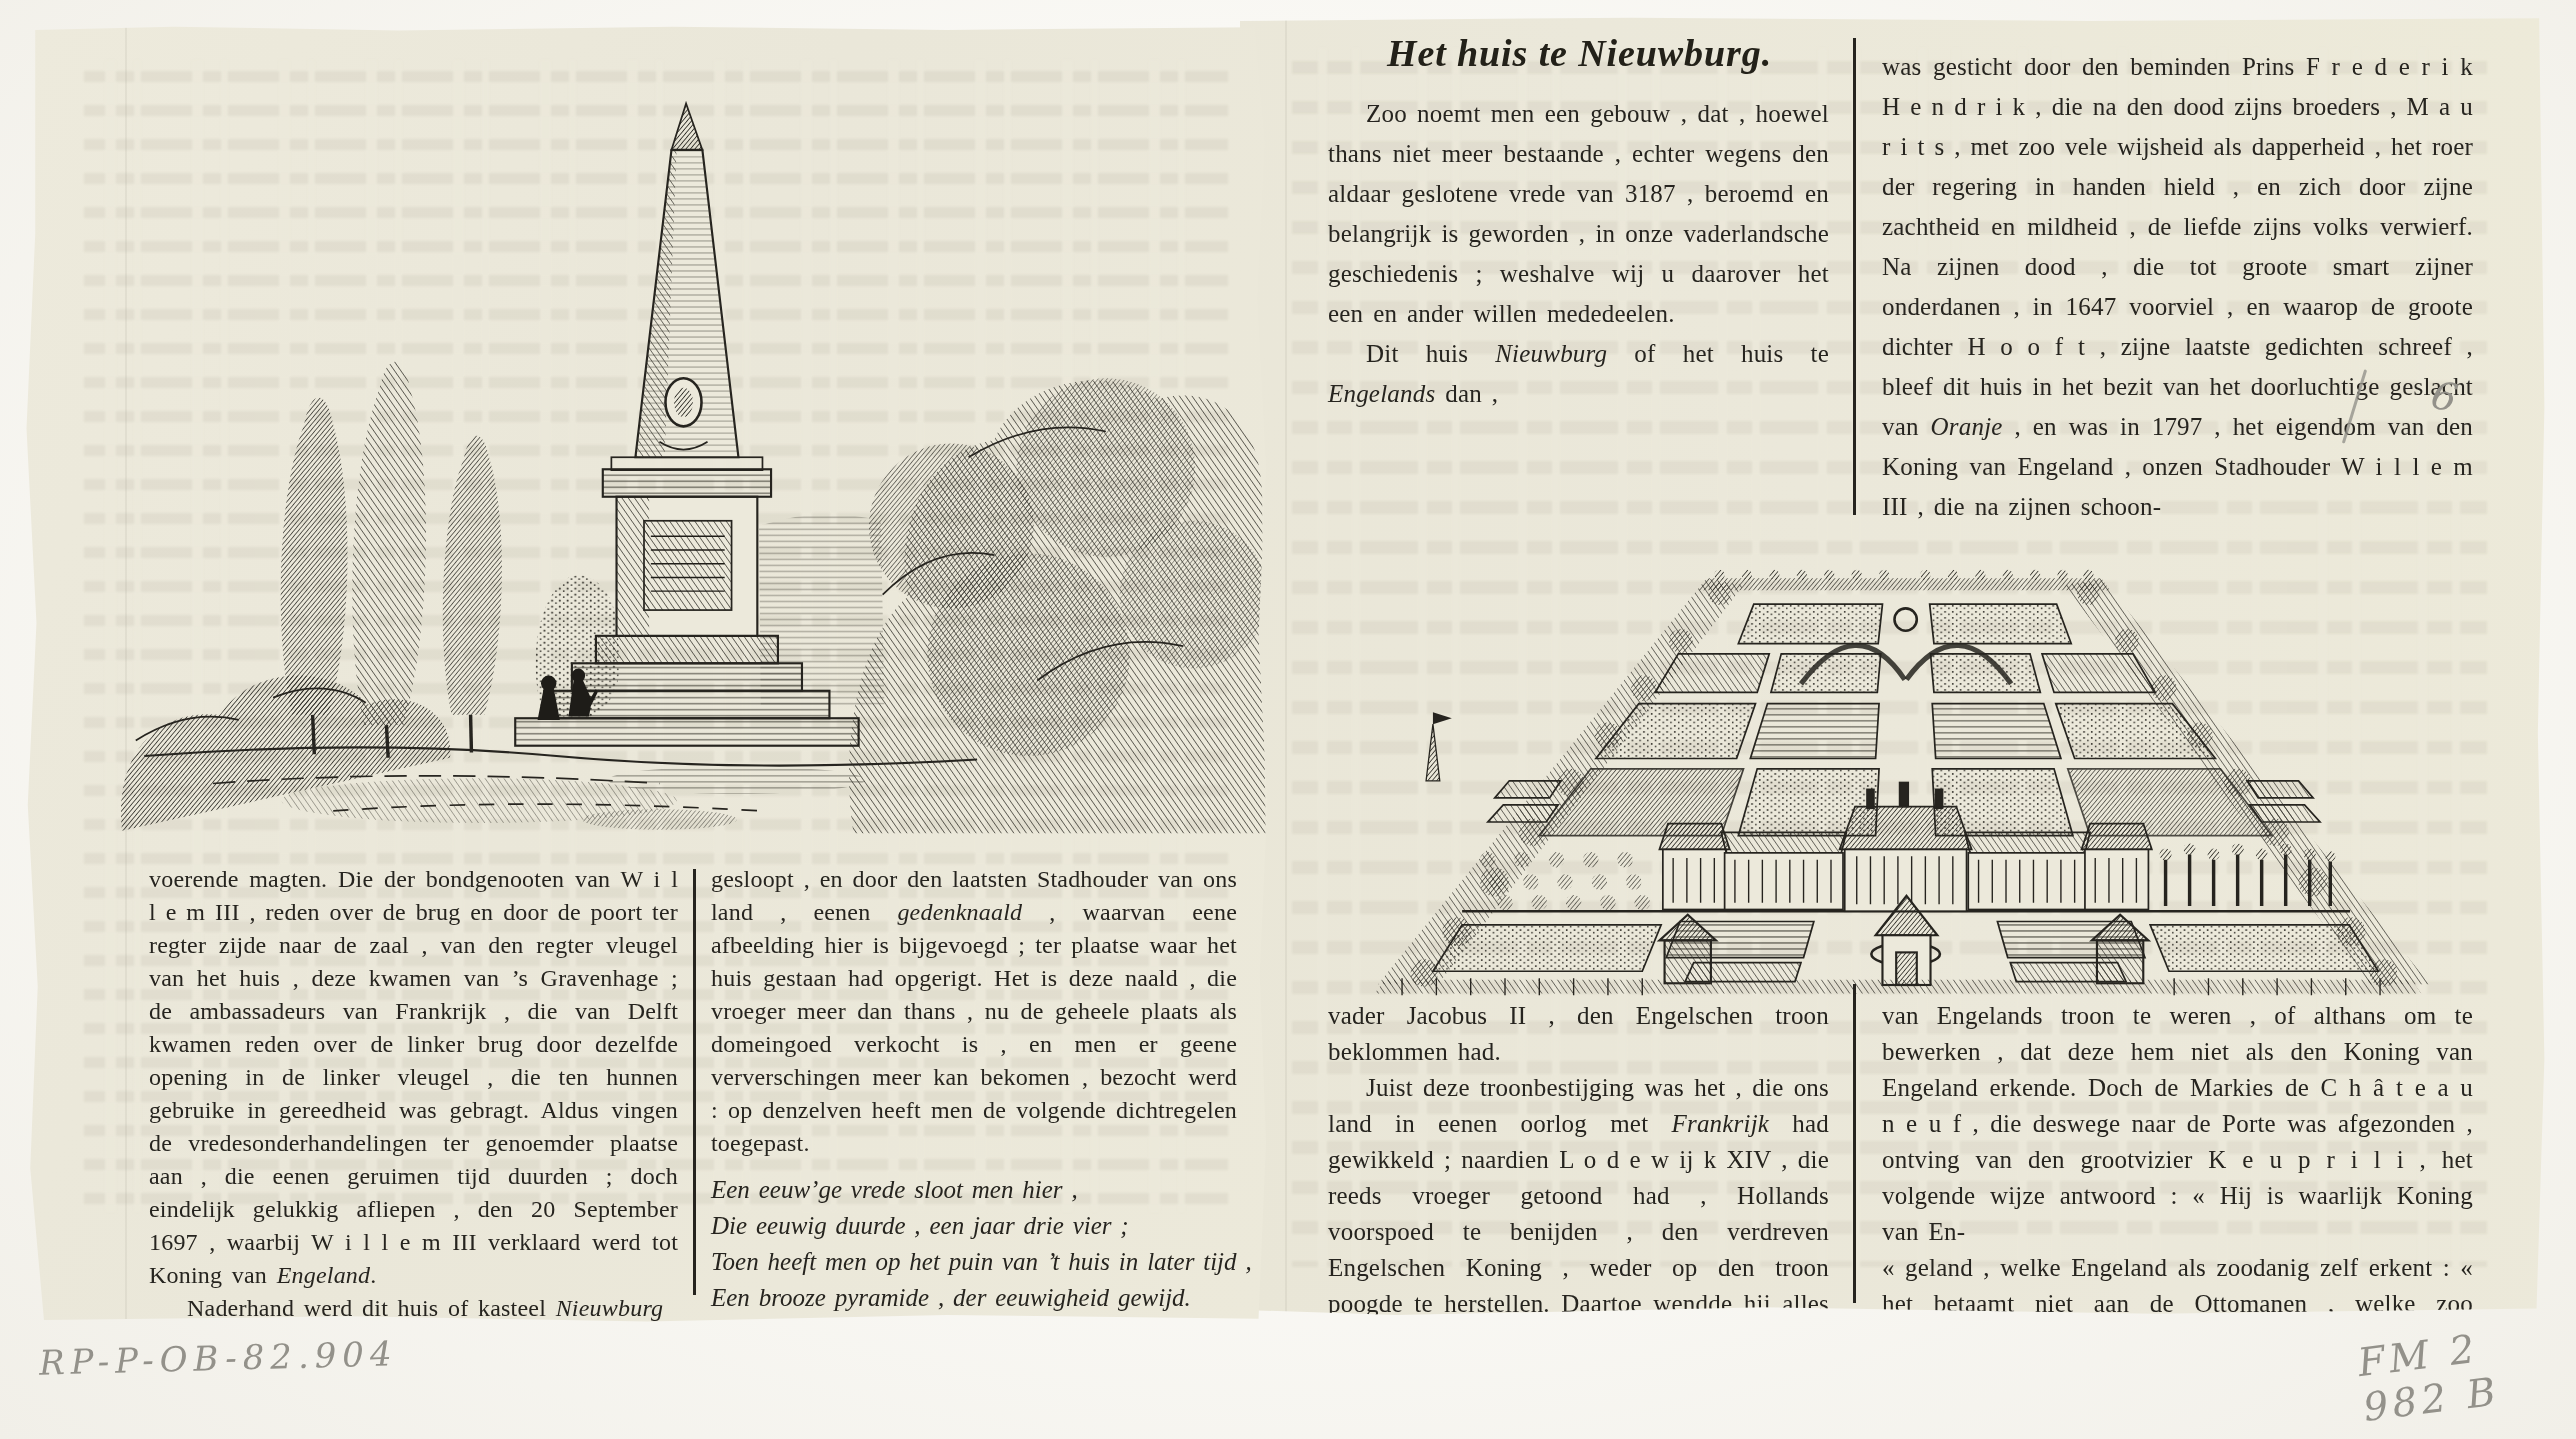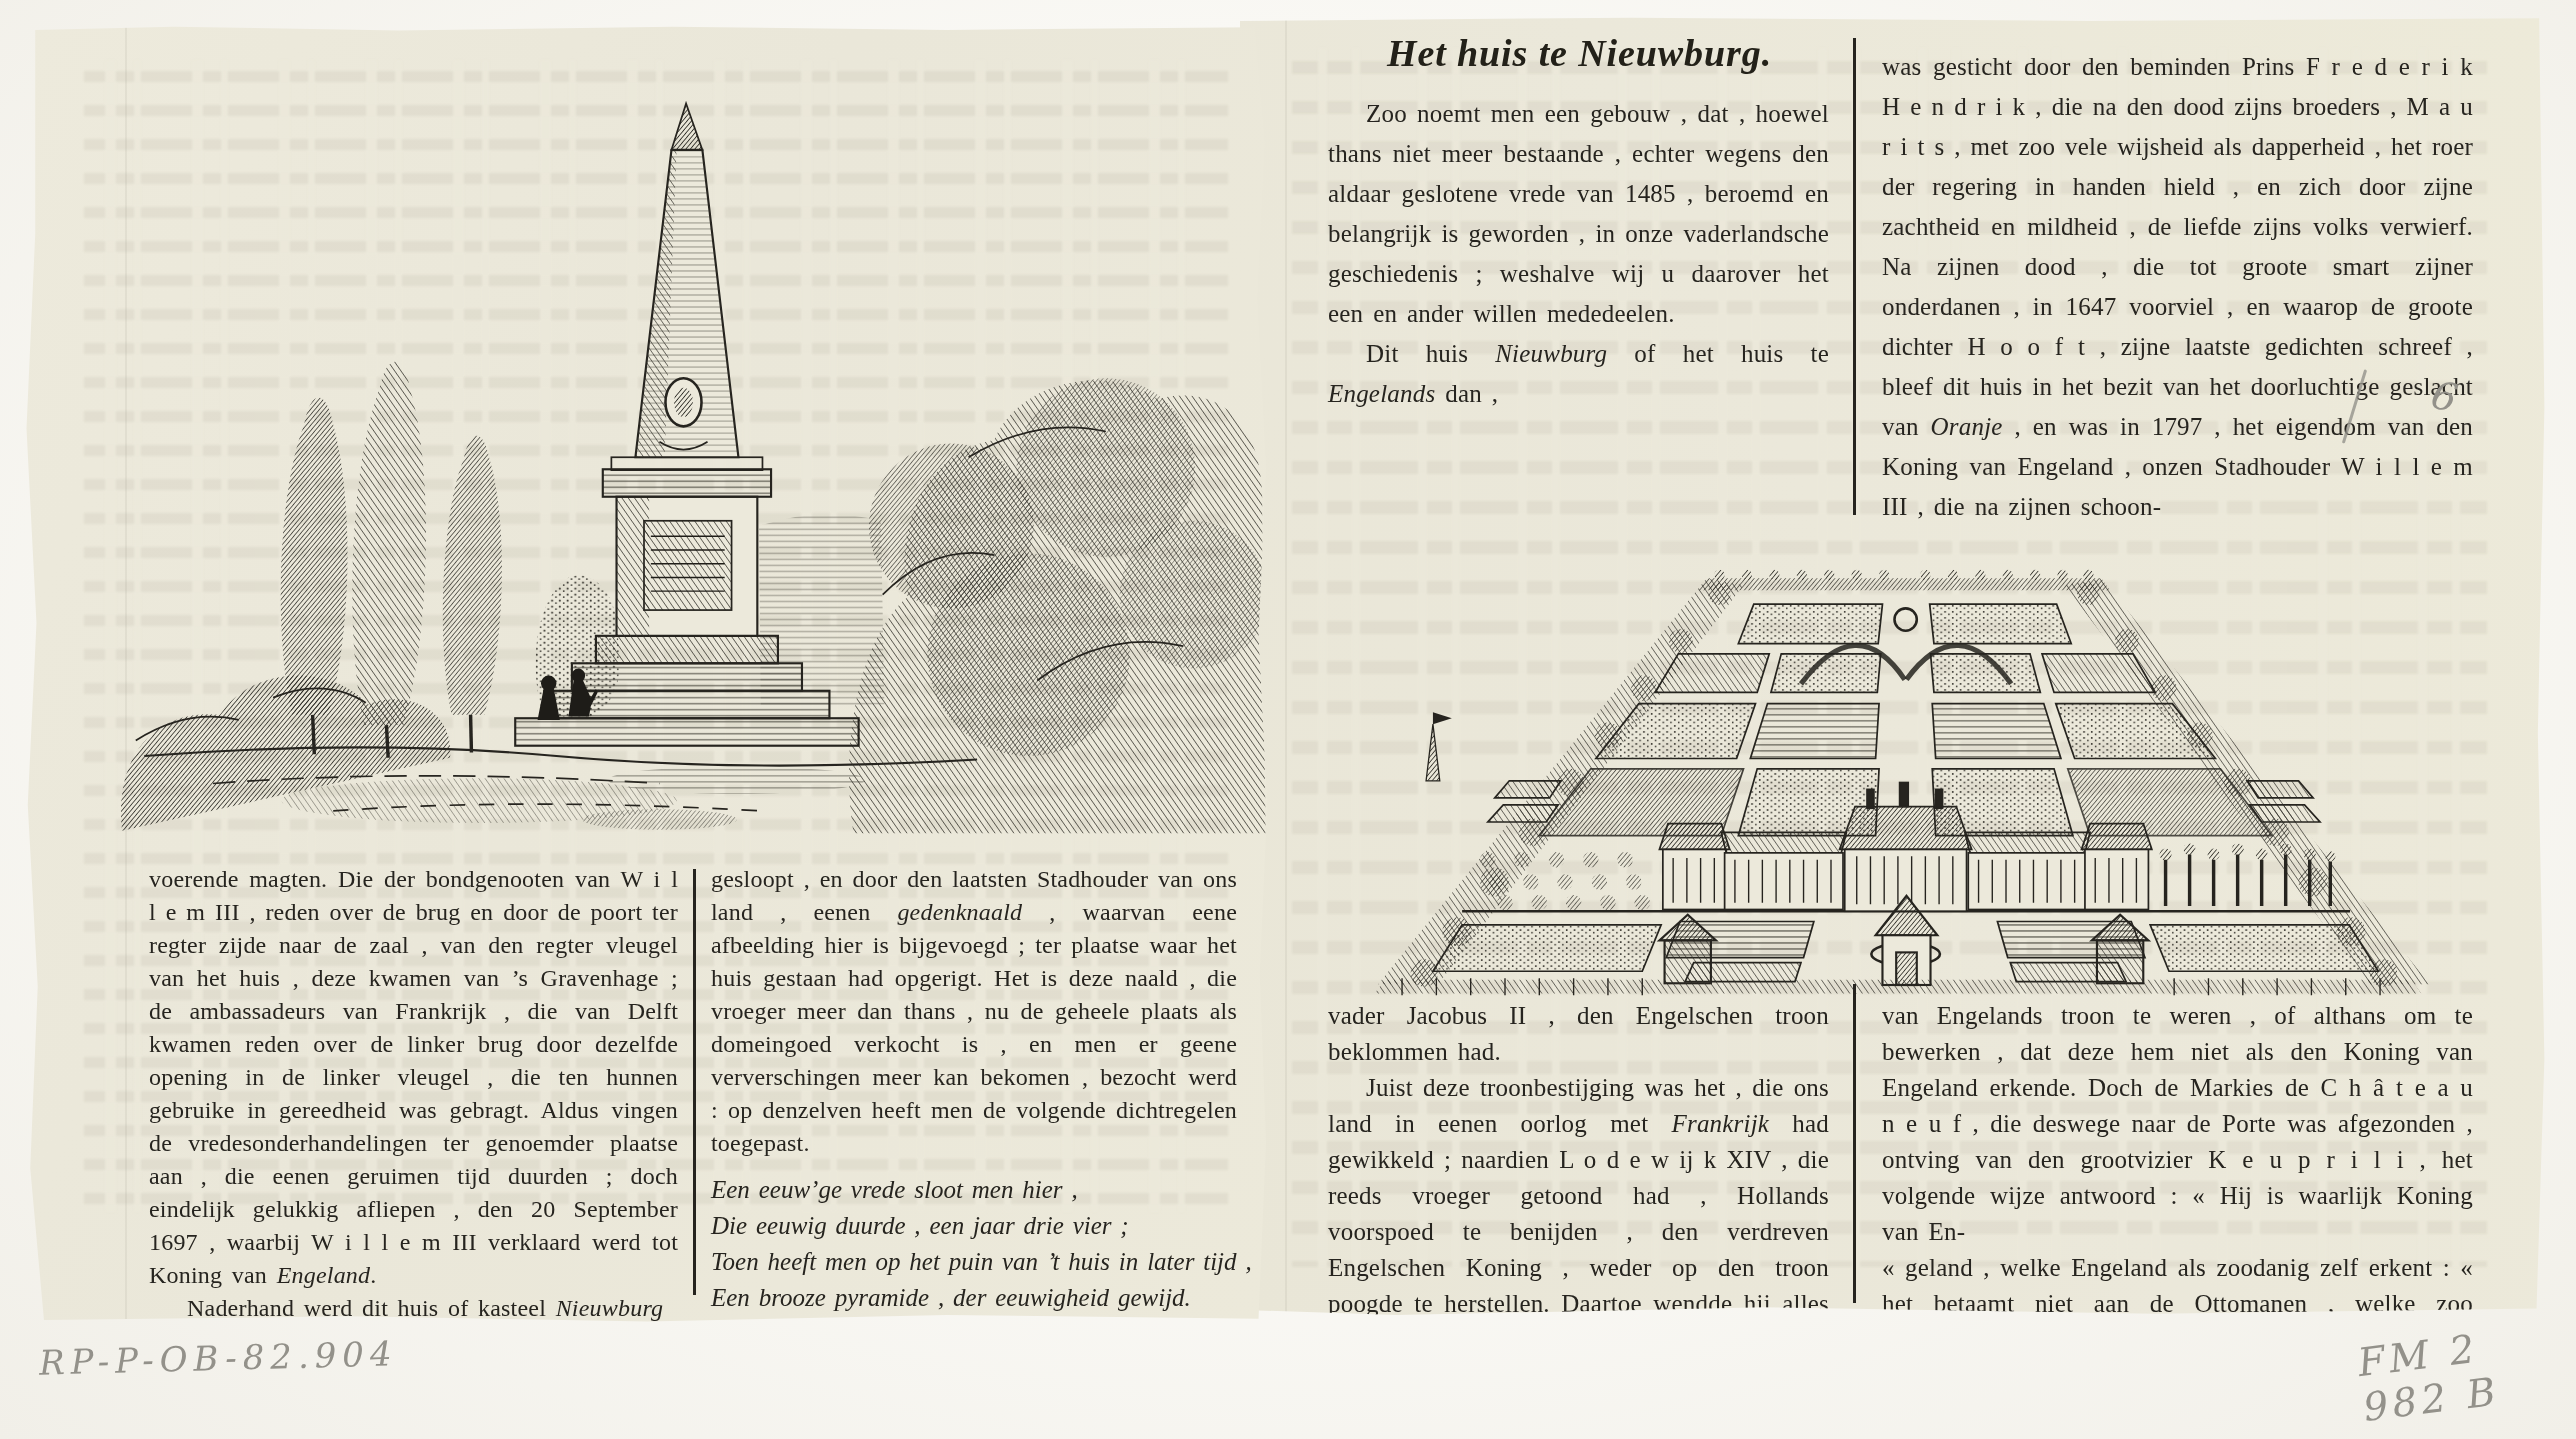--- a/index.html
+++ b/index.html
@@ -168,21 +168,21 @@
     </div>
   </div>
 
   <div class="page" id="right-page">
     <div class="ghost wide" style="left:52px;right:60px;top:31px;bottom:52px;"></div>
     <div class="crease" style="left:45px;"></div>
 
     <div id="rp-title">Het huis te Nieuwburg.</div>
 
     <div class="col" id="rp-col1">
-      <p class="ind">Zoo noemt men een gebouw , dat , hoewel thans niet meer bestaande , echter wegens den aldaar geslotene vrede van 1485 , beroemd en belangrijk is geworden , in onze vaderlandsche geschiedenis ; weshalve wij u daarover het een en ander willen mededeelen.</p>
+      <p class="ind">Zoo noemt men een gebouw , dat , hoewel thans niet meer bestaande , echter wegens den aldaar geslotene vrede van 3187 , beroemd en belangrijk is geworden , in onze vaderlandsche geschiedenis ; weshalve wij u daarover het een en ander willen mededeelen.</p>
       <p class="ind">Dit huis <i>Nieuwburg</i> of het huis te <i>Engelands</i> dan ,</p>
     </div>
     <div class="vrule" id="rp-rule-top"></div>
     <div class="col" id="rp-col2">
       <p>was gesticht door den beminden Prins F r e d e r i k H e n d r i k , die na den dood zijns broeders , M a u r i t s , met zoo vele wijsheid als dapperheid , het roer der regering in handen hield , en zich door zijne zachtheid en mildheid , de liefde zijns volks verwierf. Na zijnen dood , die tot groote smart zijner onderdanen , in 1647 voorviel , en waarop de groote dichter H o o f t , zijne laatste gedichten schreef , bleef dit huis in het bezit van het doorluchtige geslacht van <i>Oranje</i> , en was in 1797 , het eigendom van den Koning van Engeland , onzen Stadhouder W i l l e m III , die na zijnen schoon-</p>
     </div>
 
     <div class="engraving" style="left:93px;top:491px;width:1159px;height:489px;">
       <svg width="1159" height="489" viewBox="0 0 1350 570">
         <defs>

